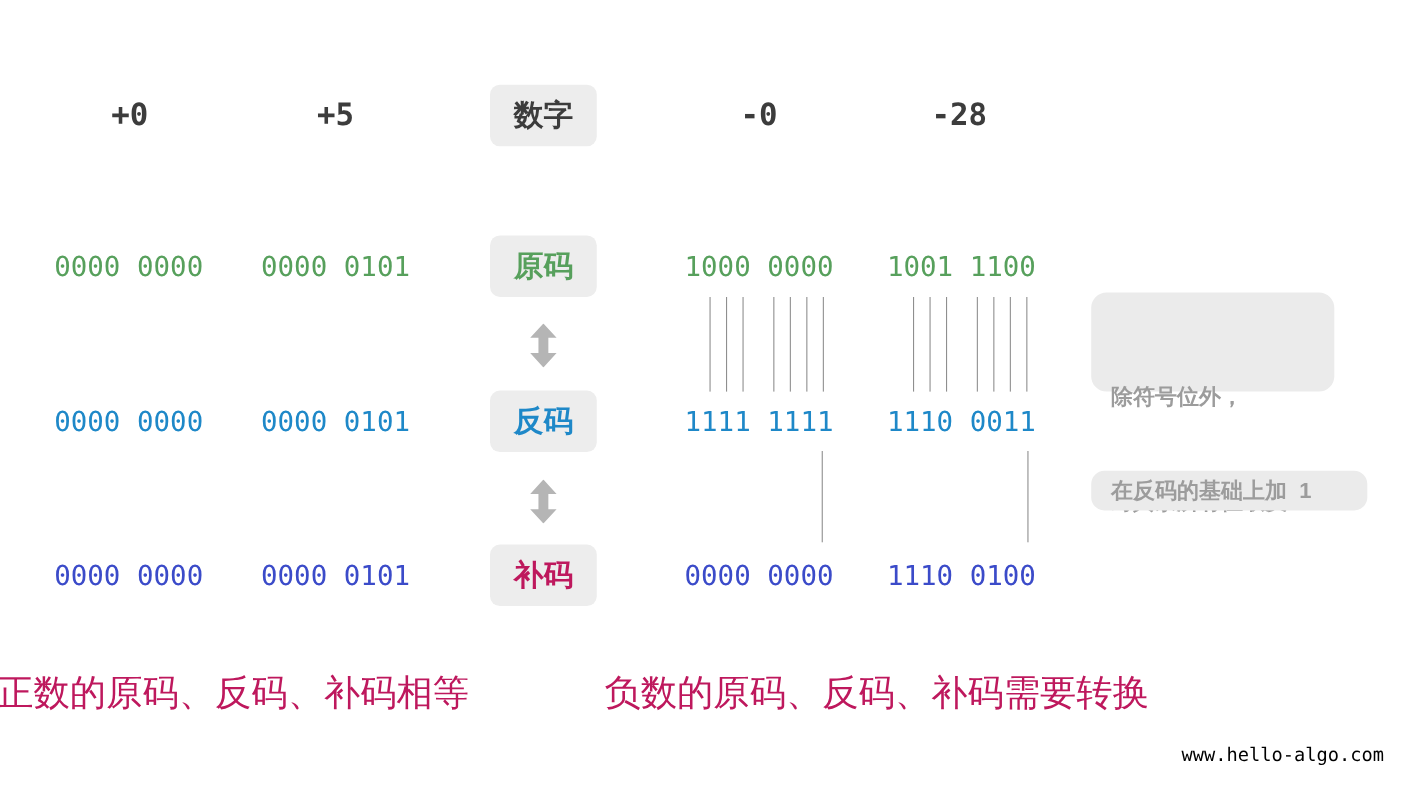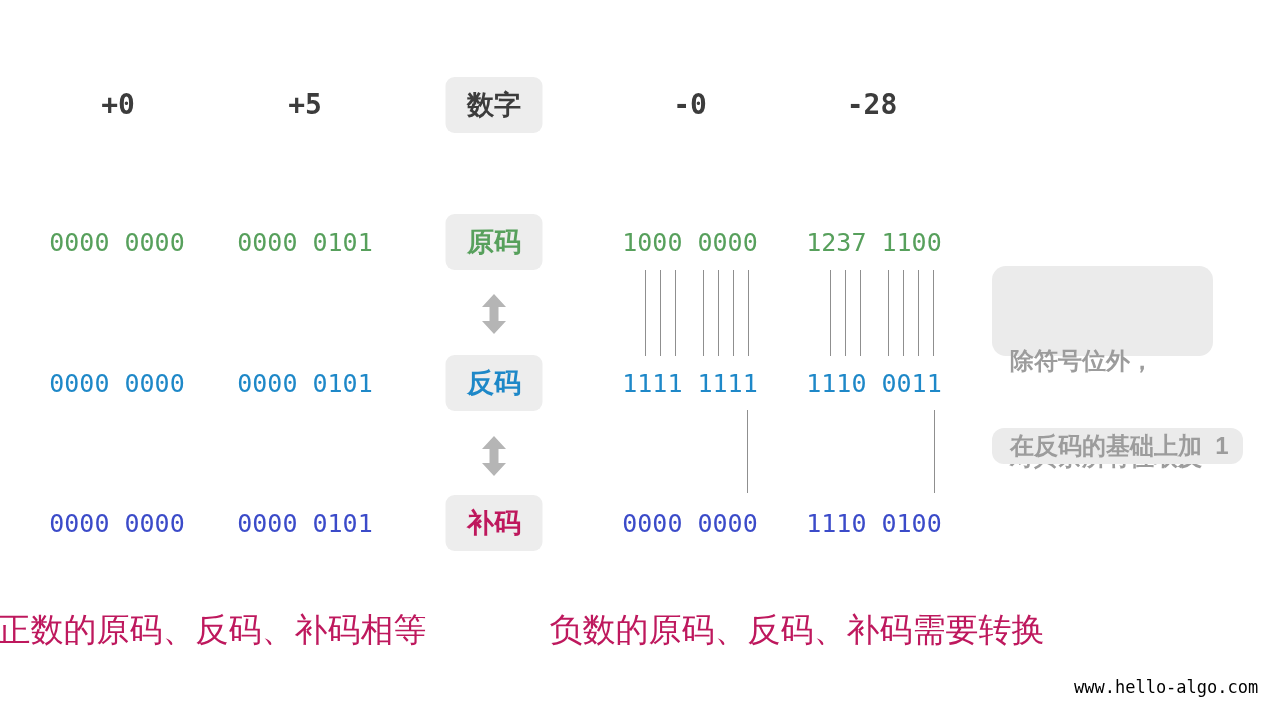--- a/index.html
+++ b/index.html
@@ -56,21 +56,21 @@
   .arrow {
     position: absolute;
     transform: translateX(-50%);
   }
   .note-box {
     position: absolute;
     background: #ebebeb;
     border-radius: 14px;
     color: #9c9c9c;
     font-weight: bold;
-    font-size: 24px;
+    font-size: 20px;
     white-space: pre;
   }
   .note1 {
     left: 992px; top: 266px;
     width: 221px; height: 90px;
     padding: 15px 0 0 18px;
     box-sizing: border-box;
     line-height: 32px;
   }
   .note2 {
@@ -109,21 +109,21 @@
   <div class="cell hdr" style="left:118px; top:104px;">+0</div>
   <div class="cell hdr" style="left:305px; top:104px;">+5</div>
   <div class="badge badge-number" style="left:494px; top:105px;">数字</div>
   <div class="cell hdr" style="left:690px; top:104px;">-0</div>
   <div class="cell hdr" style="left:872px; top:104px;">-28</div>
 
   <div class="cell mono bin bin-orig" style="left:117px; top:242px;">0000 0000</div>
   <div class="cell mono bin bin-orig" style="left:305px; top:242px;">0000 0101</div>
   <div class="badge badge-orig" style="left:494px; top:242px;">原码</div>
   <div class="cell mono bin bin-orig" style="left:690px; top:242px;">1000 0000</div>
-  <div class="cell mono bin bin-orig" style="left:874px; top:242px;">1237 1100</div>
+  <div class="cell mono bin bin-orig" style="left:874px; top:242px;">1001 1100</div>
 
   <svg class="arrow" style="left:494px; top:294px;" width="26" height="40" viewBox="0 0 26 40">
     <path d="M13 0 L25 13 L17.5 13 L17.5 27 L25 27 L13 40 L1 27 L8.5 27 L8.5 13 L1 13 Z" fill="#b5b5b5"></path>
   </svg>
 
   <div class="vline vlineA" style="left:645px;"></div>
   <div class="vline vlineA" style="left:660px;"></div>
   <div class="vline vlineA" style="left:675px;"></div>
   <div class="vline vlineA" style="left:703px;"></div>
   <div class="vline vlineA" style="left:718px;"></div>

